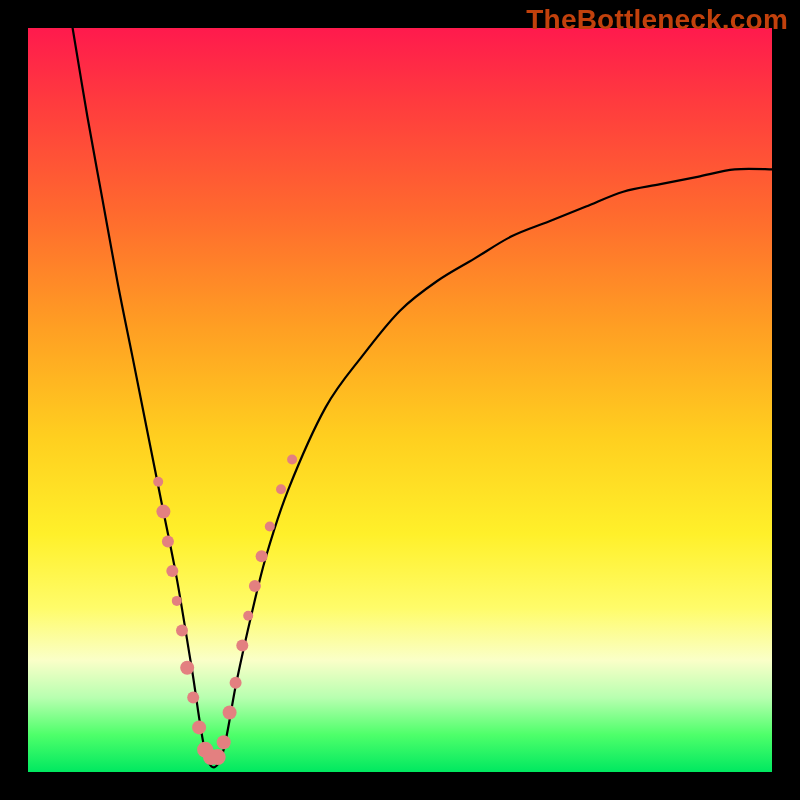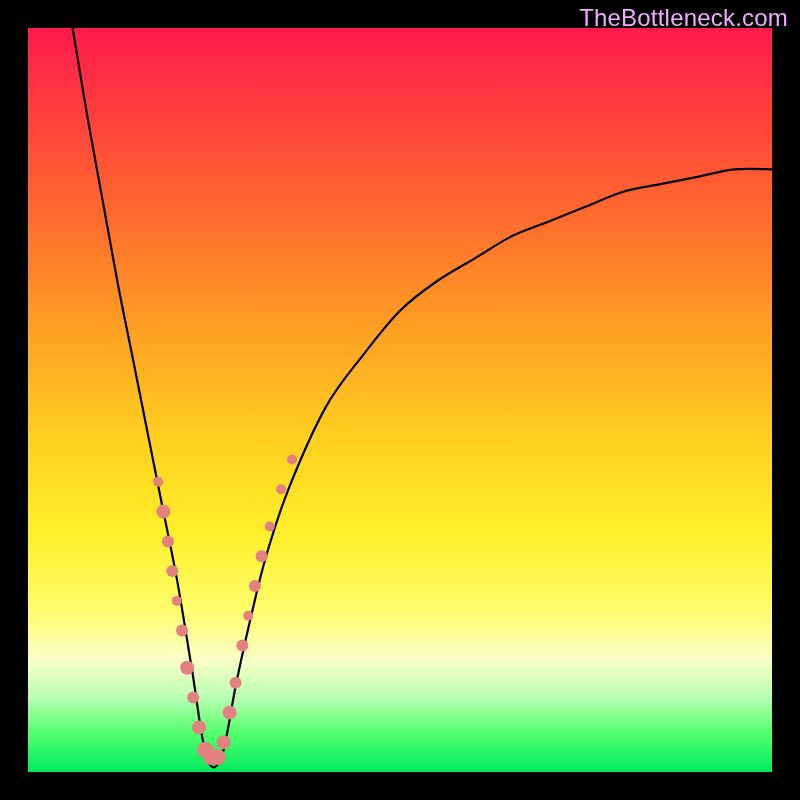--- a/index.html
+++ b/index.html
@@ -38,23 +38,23 @@
       #faffc8 85%,
       #b8ffb0 90%,
       #4eff6a 95%,
       #00e860 100%
     );
   }
   .watermark {
     position: absolute;
     top: 4px;
     right: 12px;
-    color: #f0abfc;
-    font-size: 24px;
-    font-weight: 400;
+    color: #c2410c;
+    font-size: 28px;
+    font-weight: 700;
     letter-spacing: 0.2px;
     user-select: none;
   }
   svg.curve-layer {
     position: absolute;
     top: 0;
     left: 0;
     width: 744px;
     height: 744px;
     overflow: visible;

